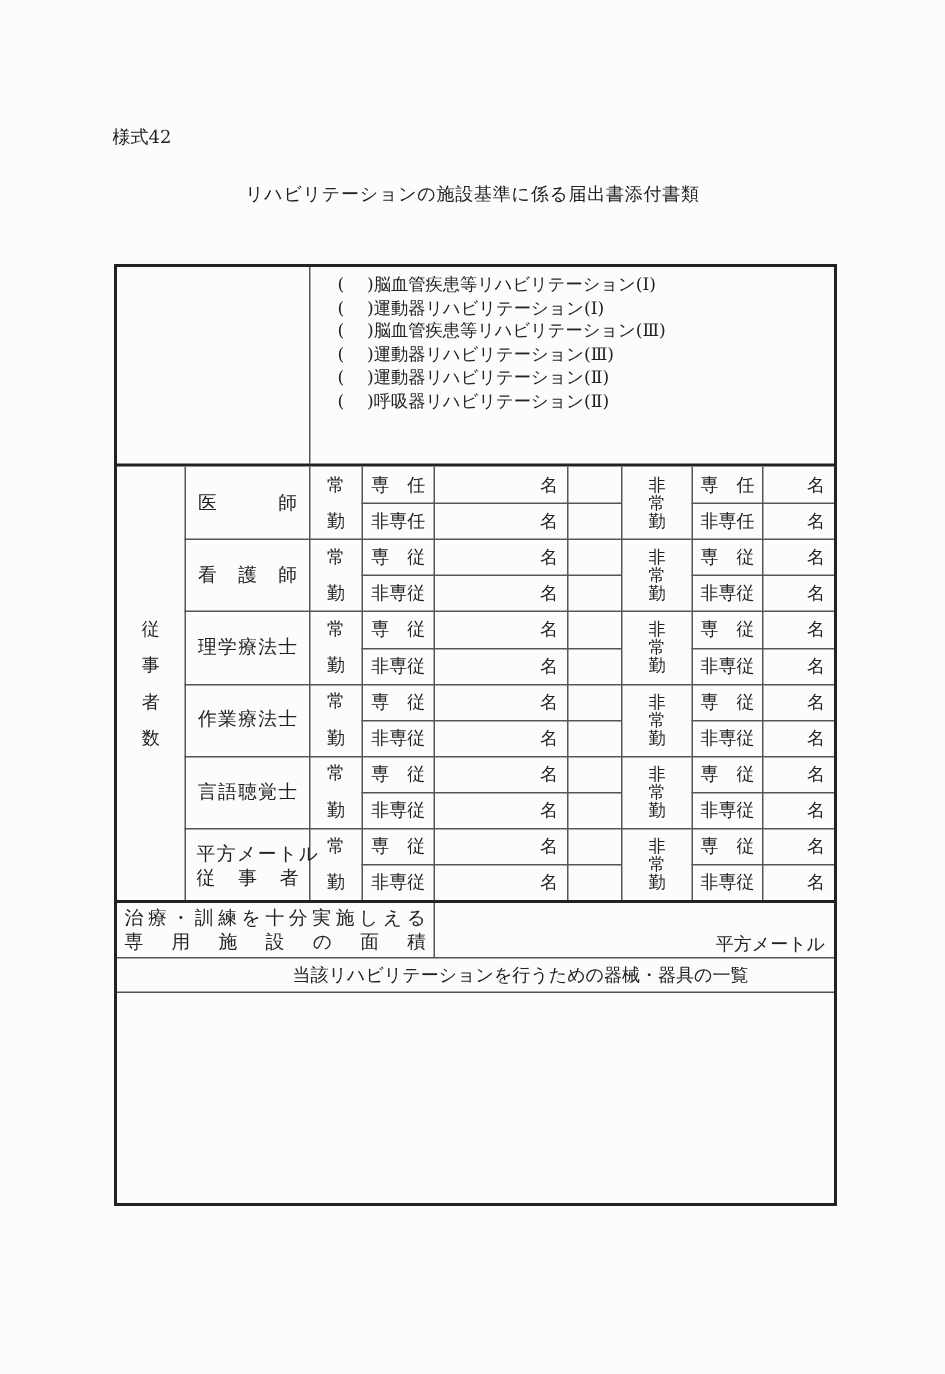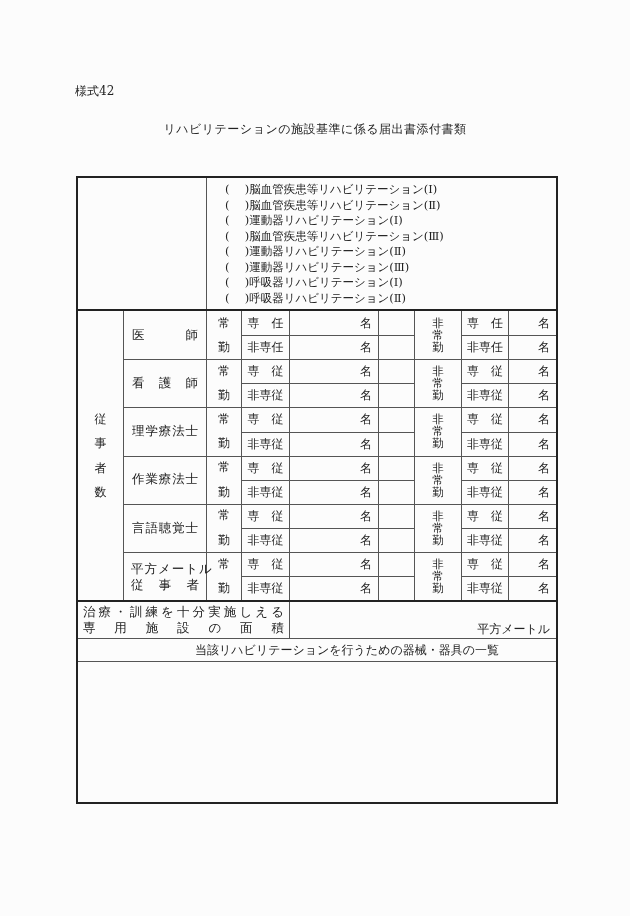--- a/index.html
+++ b/index.html
@@ -28,26 +28,24 @@
 <body>
 
 <div class="abs form-no">様式42</div>
 <div class="abs title">リハビリテーションの施設基準に係る届出書添付書類</div>
 
 <div class="abs frame" id="frame">
 
   <div class="line v" style="left:128px;top:0;height:131px;"></div>
   <div class="types">
     <div>(　 )脳血管疾患等リハビリテーション(Ⅰ)</div>
-    <div>(　 )脳血管疾患等リハビリテーション(Ⅱ)</div>
     <div>(　 )運動器リハビリテーション(Ⅰ)</div>
     <div>(　 )脳血管疾患等リハビリテーション(Ⅲ)</div>
+    <div>(　 )運動器リハビリテーション(Ⅲ)</div>
     <div>(　 )運動器リハビリテーション(Ⅱ)</div>
-    <div>(　 )運動器リハビリテーション(Ⅲ)</div>
-    <div>(　 )呼吸器リハビリテーション(Ⅰ)</div>
     <div>(　 )呼吸器リハビリテーション(Ⅱ)</div>
   </div>
   <div class="line h thick" style="left:0;top:131px;width:478px;height:2px;"></div>
 
   <div id="staff">
       <div class="cell vert vert4" style="left:0;top:133px;width:45px;height:289.20000000000005px;">
         <span>従</span>
         <span>事</span>
         <span>者</span>
         <span>数</span>

